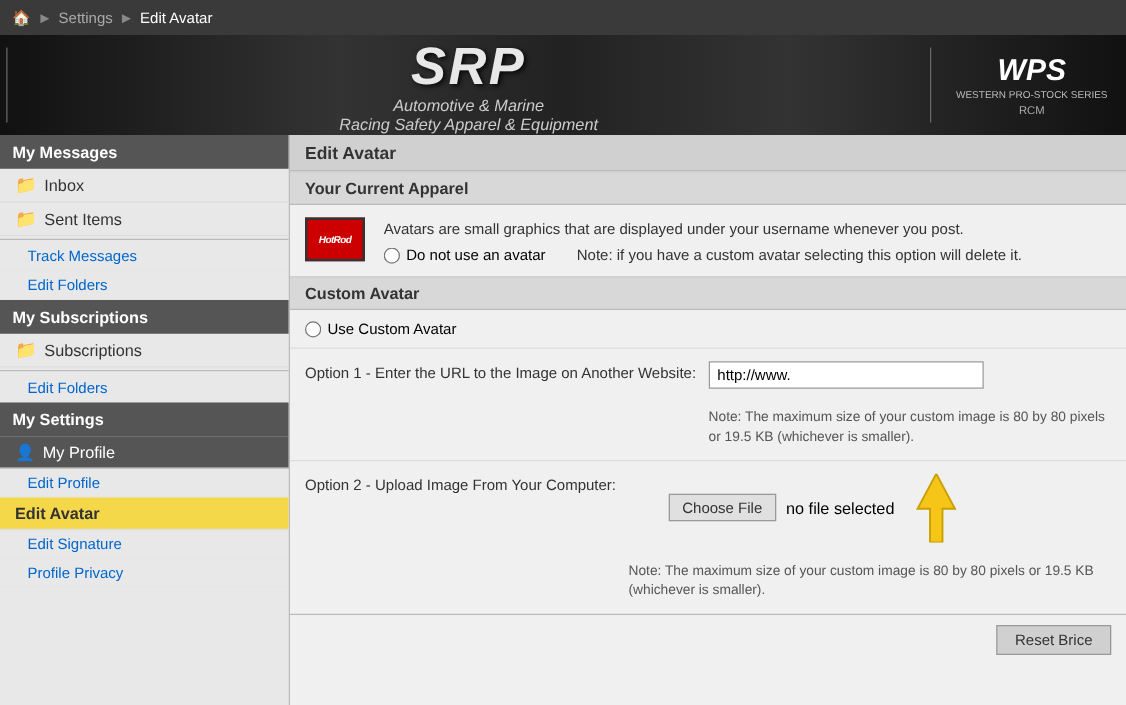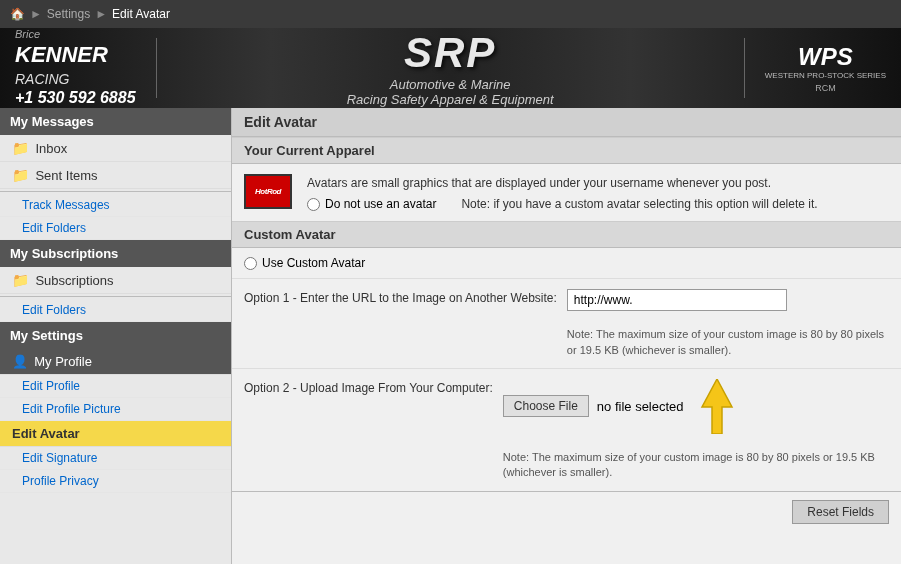--- a/index.html
+++ b/index.html
@@ -194,20 +194,21 @@
       align-items: center;
       gap: 8px;
     }
     .choose-file-btn {
       background: #e0e0e0;
       border: 1px solid #999;
       padding: 3px 10px;
       font-size: 12px;
       cursor: pointer;
       color: #333;
+      margin-left: 32px;
     }
 
     
     .content-footer {
       display: flex;
       justify-content: flex-end;
       gap: 6px;
       padding: 8px 12px;
       border-top: 1px solid #bbb;
       background: #f0f0f0;
@@ -235,26 +236,20 @@
 <div class="top-bar">
   <span>🏠</span>
   <span class="separator">►</span>
   <span class="breadcrumb-link">Settings</span>
   <span class="separator"> ► </span>
   <span class="breadcrumb-current">Edit Avatar</span>
 </div>
 
 <div class="banner">
   <div class="banner-inner">
-    <div class="banner-logo-left">
-      <div style="font-style:italic; font-size:11px; color:#aaa;">Brice</div>
-      <div class="kenner">KENNER</div>
-      <div class="racing">RACING</div>
-      <div class="phone">+1 530 592 6885</div>
-    </div>
     <div style="width:1px; height:60px; background:#666; margin:0 5px;"></div>
     <div class="banner-center">
       <div class="banner-srp">SRP</div>
       <div class="banner-tagline1">Automotive &amp; Marine</div>
       <div class="banner-tagline2">Racing Safety Apparel &amp; Equipment</div>
     </div>
     <div style="width:1px; height:60px; background:#666; margin:0 5px;"></div>
     <div class="banner-logo-right">
       <div class="banner-wps">WPS</div>
       <div class="banner-wps-sub">WESTERN PRO-STOCK SERIES</div>
@@ -287,21 +282,20 @@
     </div>
     <div class="sidebar-divider"></div>
     <div class="sidebar-item-link">Edit Folders</div>
 
     <div class="sidebar-section-header">My Settings</div>
     <div class="sidebar-item profile-main">
       <span style="margin-right:6px;">👤</span>
       <span>My Profile</span>
     </div>
     <div class="sidebar-item-link">Edit Profile</div>
-    <div class="sidebar-item-link">Edit Profile Picture</div>
     <div class="sidebar-item active">
       <span>Edit Avatar</span>
     </div>
     <div class="sidebar-item-link">Edit Signature</div>
     <div class="sidebar-item-link">Profile Privacy</div>
   </div>
 
   <div class="content">
 
     <div class="content-header">Edit Avatar</div>
@@ -349,17 +343,17 @@
 
           <svg width="40" height="55" viewBox="0 0 40 55" style="margin-left:5px;">
             <polygon points="20,0 35,28 25,28 25,55 15,55 15,28 5,28" fill="#f5c518" stroke="#c8a000" stroke-width="1.5"></polygon>
           </svg>
         </div>
         <div class="option-note">Note: The maximum size of your custom image is 80 by 80 pixels or 19.5 KB (whichever is smaller).</div>
       </div>
     </div>
 
     <div class="content-footer">
-      <button class="btn-reset">Reset Fields</button>
+      <button class="btn-reset">Reset Brice</button>
     </div>
 
   </div>
 </div>
 
 </body></html>

